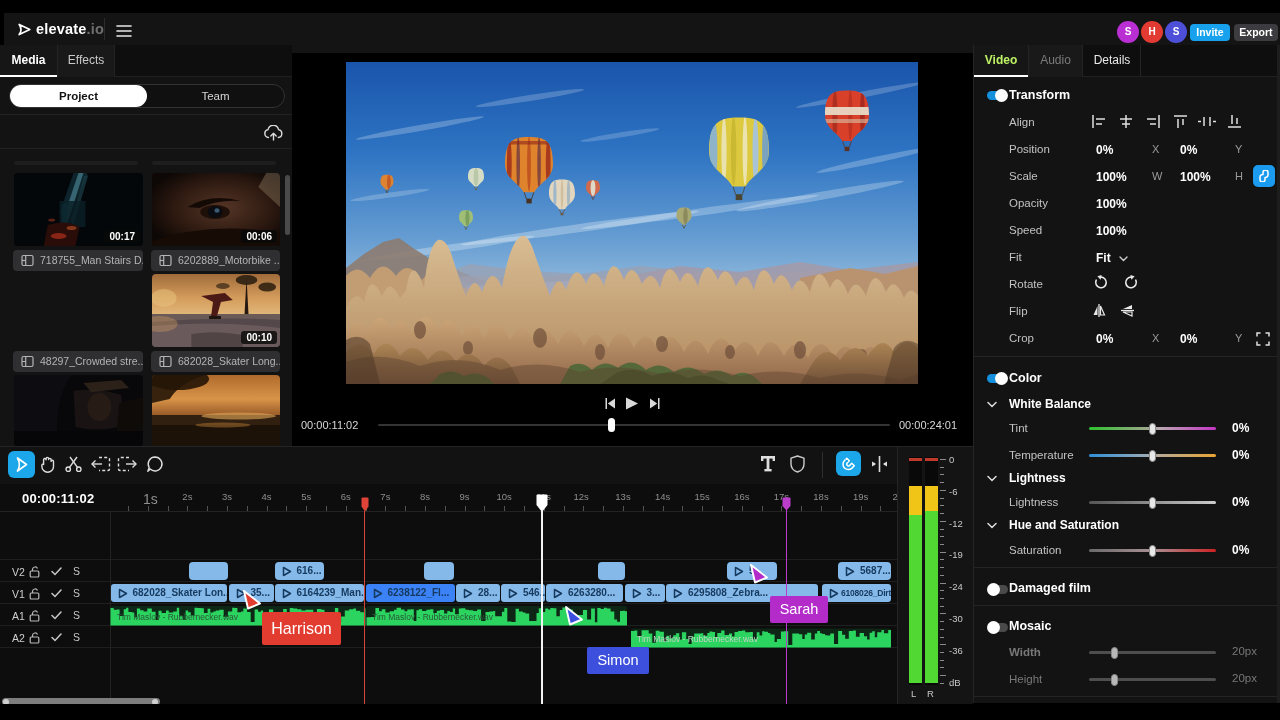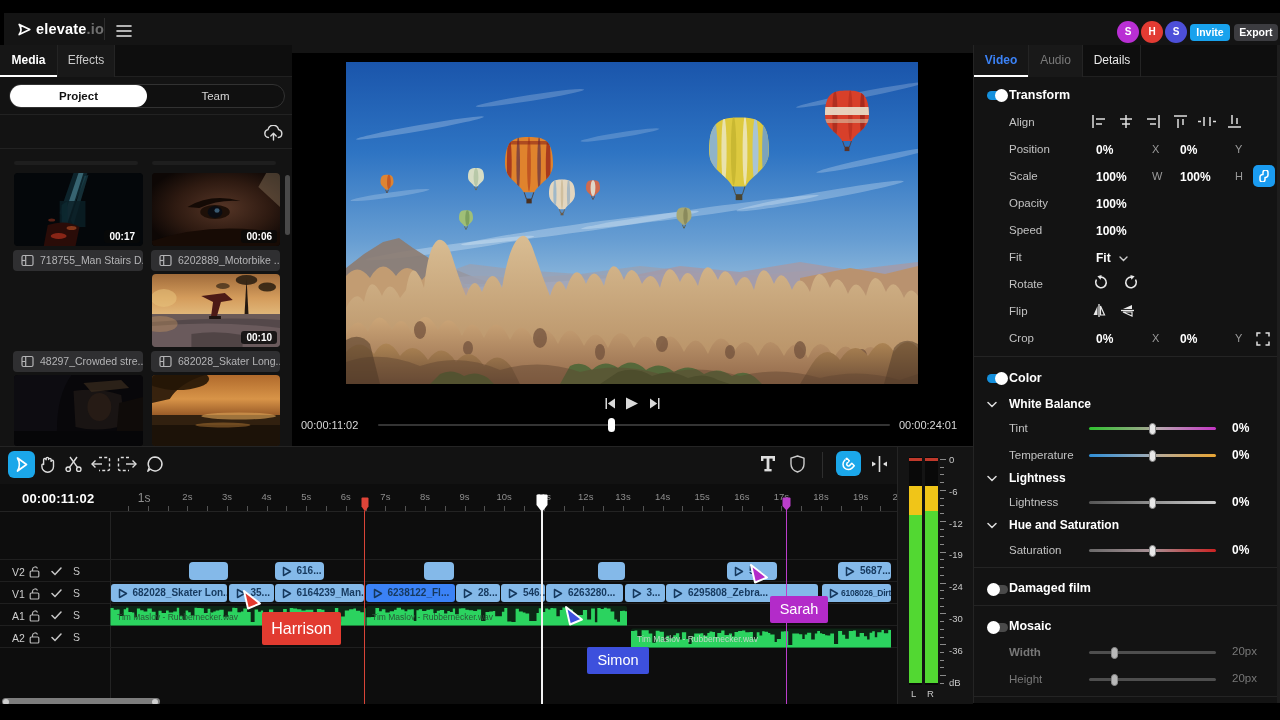--- a/index.html
+++ b/index.html
@@ -329,21 +329,21 @@
         <path d="M54 1 L55.5 1 L55.5 12 L54 12 Z"></path>
       </g>
 </svg>
 <div class="abs" style="left:301px;top:419px;color:#d8d8d8;font-size:11px">00:00:11:02</div>
 <div class="abs" style="left:899px;top:419px;color:#d8d8d8;font-size:11px">00:00:24:01</div>
 <div class="abs" style="left:378px;top:424px;width:512px;height:1.5px;background:#343434;border-radius:1px"></div>
 <div class="abs" style="left:608px;top:418px;width:7px;height:14px;background:#fff;border-radius:3.5px"></div>
 
 <div class="abs" style="left:973px;top:45px;width:307px;height:658px;background:#131313;border-left:1px solid #242424">
   <div class="abs" style="left:0;top:0;width:307px;height:32px;border-bottom:1px solid #202020;background:#0e0e0e">
-    <div class="abs" style="left:0;top:0;width:54px;height:32px;background:#161616;border-bottom:2px solid #fff;color:#3b82f6;font-size:12px;font-weight:bold;text-align:center;line-height:30px">Video</div>
+    <div class="abs" style="left:0;top:0;width:54px;height:32px;background:#161616;border-bottom:2px solid #fff;color:#bef264;font-size:12px;font-weight:bold;text-align:center;line-height:30px">Video</div>
     <div class="abs" style="left:54px;top:0;width:55px;height:32px;background:#191919;border-left:1px solid #242424;border-right:1px solid #242424;color:#7a7a7a;font-size:12px;text-align:center;line-height:30px">Audio</div>
     <div class="abs" style="left:110px;top:0;width:57px;height:32px;color:#e8e8e8;font-size:12px;text-align:center;line-height:30px;border-right:1px solid #242424">Details</div>
   </div>
 <div class="abs" style="left:13px;top:46px;width:17px;height:9px;background:#1490dd;border-radius:5px"></div>
       <div class="abs" style="left:21px;top:43.5px;width:13px;height:13px;background:#fff;border-radius:50%"></div>
       <div class="abs" style="left:35px;top:43px;color:#fff;font-size:12.5px;font-weight:bold;white-space:nowrap">Transform</div>
       <div class="abs" style="left:35px;top:71px;color:#c2c2c2;font-size:11.5px;font-weight:normal;white-space:nowrap">Align</div>
       <svg class="abs" style="left:118px;top:70px" width="150" height="13" viewBox="0 0 150 13">
 <g stroke="#e0e0e0" stroke-width="1.5">
 <line x1="1" y1="0" x2="1" y2="13"></line>
@@ -567,32 +567,32 @@
       <div class="abs" style="left:702.2px;top:59px;width:1px;height:5px;background:#525252"></div>
       <div class="abs" style="left:722.0px;top:59px;width:1px;height:5px;background:#525252"></div>
       <div class="abs" style="left:741.8px;top:59px;width:1px;height:5px;background:#525252"></div>
       <div class="abs" style="left:761.6px;top:59px;width:1px;height:5px;background:#525252"></div>
       <div class="abs" style="left:781.4px;top:59px;width:1px;height:5px;background:#525252"></div>
       <div class="abs" style="left:801.2px;top:59px;width:1px;height:5px;background:#525252"></div>
       <div class="abs" style="left:821.0px;top:59px;width:1px;height:5px;background:#525252"></div>
       <div class="abs" style="left:840.8px;top:59px;width:1px;height:5px;background:#525252"></div>
       <div class="abs" style="left:860.6px;top:59px;width:1px;height:5px;background:#525252"></div>
       <div class="abs" style="left:880.4px;top:59px;width:1px;height:5px;background:#525252"></div>
-      <div class="abs" style="left:137.8px;top:44px;width:20px;text-align:left;color:#8e8e8e;font-size:12px">1s</div>
+      <div class="abs" style="left:137.8px;top:44px;width:20px;text-align:right;color:#8e8e8e;font-size:14px">1s</div>
       <div class="abs" style="left:177.4px;top:44px;width:20px;text-align:center;color:#8e8e8e;font-size:9.5px">2s</div>
       <div class="abs" style="left:217.0px;top:44px;width:20px;text-align:center;color:#8e8e8e;font-size:9.5px">3s</div>
       <div class="abs" style="left:256.6px;top:44px;width:20px;text-align:center;color:#8e8e8e;font-size:9.5px">4s</div>
       <div class="abs" style="left:296.2px;top:44px;width:20px;text-align:center;color:#8e8e8e;font-size:9.5px">5s</div>
       <div class="abs" style="left:335.8px;top:44px;width:20px;text-align:center;color:#8e8e8e;font-size:9.5px">6s</div>
       <div class="abs" style="left:375.4px;top:44px;width:20px;text-align:center;color:#8e8e8e;font-size:9.5px">7s</div>
       <div class="abs" style="left:415.0px;top:44px;width:20px;text-align:center;color:#8e8e8e;font-size:9.5px">8s</div>
       <div class="abs" style="left:454.6px;top:44px;width:20px;text-align:center;color:#8e8e8e;font-size:9.5px">9s</div>
       <div class="abs" style="left:494.2px;top:44px;width:20px;text-align:center;color:#8e8e8e;font-size:9.5px">10s</div>
       <div class="abs" style="left:533.8px;top:44px;width:20px;text-align:center;color:#8e8e8e;font-size:9.5px">11s</div>
-      <div class="abs" style="left:573.4px;top:44px;width:20px;text-align:right;color:#8e8e8e;font-size:9.5px">12s</div>
+      <div class="abs" style="left:573.4px;top:44px;width:20px;text-align:left;color:#8e8e8e;font-size:9.5px">12s</div>
       <div class="abs" style="left:613.0px;top:44px;width:20px;text-align:center;color:#8e8e8e;font-size:9.5px">13s</div>
       <div class="abs" style="left:652.6px;top:44px;width:20px;text-align:center;color:#8e8e8e;font-size:9.5px">14s</div>
       <div class="abs" style="left:692.2px;top:44px;width:20px;text-align:center;color:#8e8e8e;font-size:9.5px">15s</div>
       <div class="abs" style="left:731.8px;top:44px;width:20px;text-align:center;color:#8e8e8e;font-size:9.5px">16s</div>
       <div class="abs" style="left:771.4px;top:44px;width:20px;text-align:center;color:#8e8e8e;font-size:9.5px">17s</div>
       <div class="abs" style="left:811.0px;top:44px;width:20px;text-align:center;color:#8e8e8e;font-size:9.5px">18s</div>
       <div class="abs" style="left:850.6px;top:44px;width:20px;text-align:center;color:#8e8e8e;font-size:9.5px">19s</div>
       <div class="abs" style="left:890.2px;top:44px;width:20px;text-align:center;color:#8e8e8e;font-size:9.5px">20s</div>
       <div class="abs" style="left:0;top:64px;width:973px;height:1px;background:#232323"></div>
       <div class="abs" style="left:110px;top:64px;width:1px;height:195px;background:#232323"></div>

